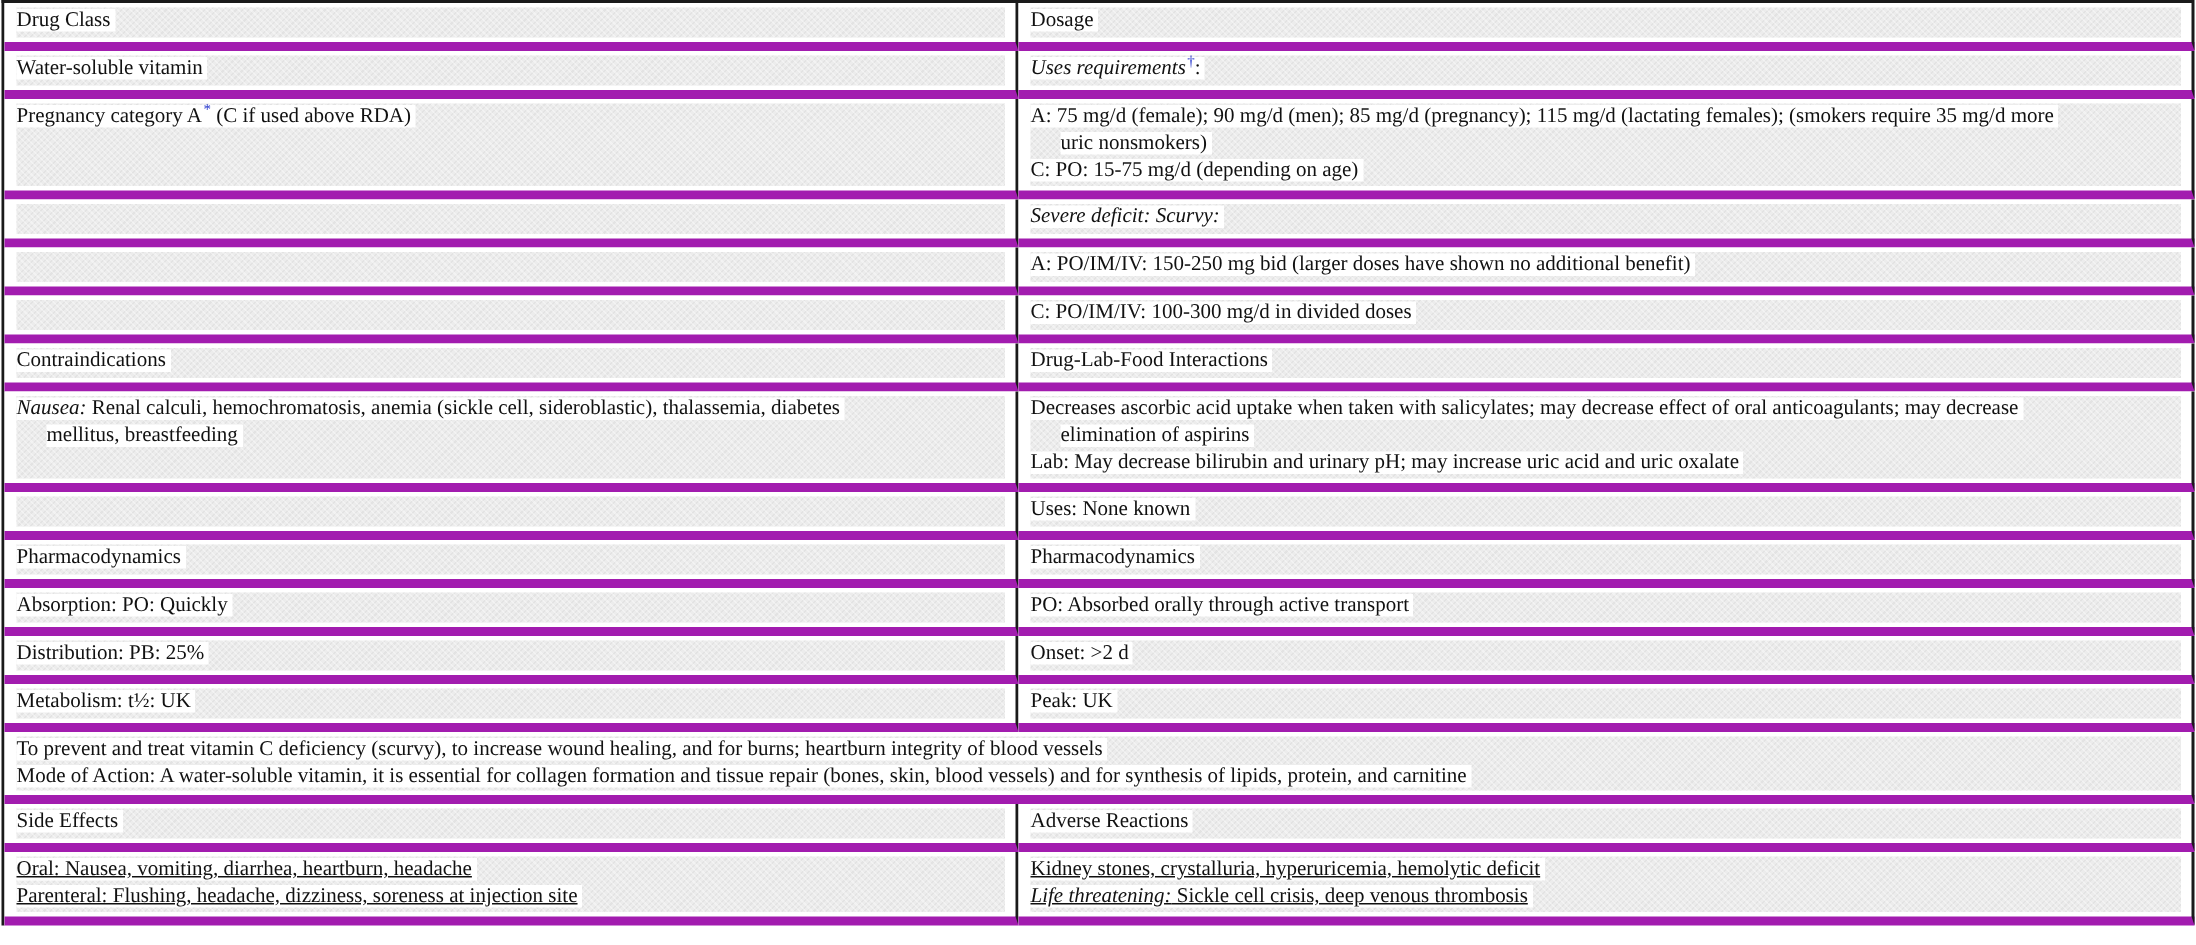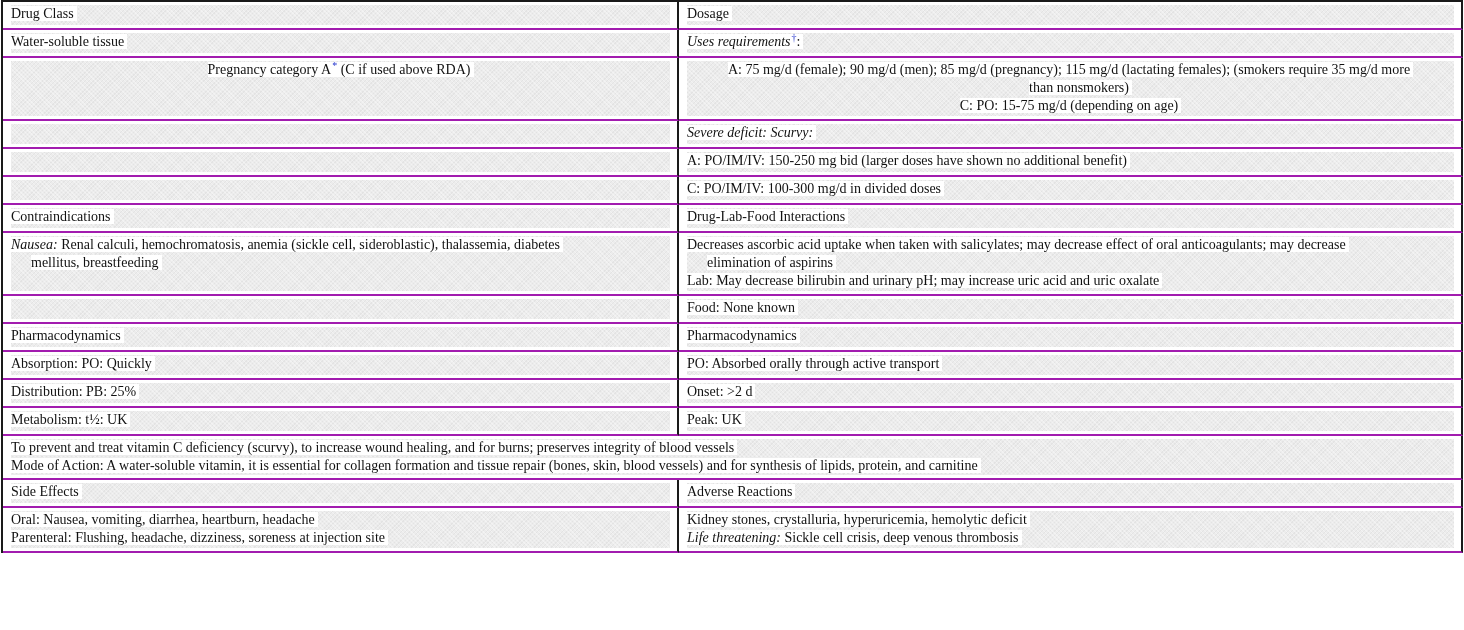--- a/index.html
+++ b/index.html
@@ -21,21 +21,21 @@
       width: 1462px;
       margin: 0 0 0 1px;
       table-layout: fixed;
       border-top: 2px solid #1a1a1a;
       border-left: 2px solid #1a1a1a;
     }
     table.mono col.left { width: 676px; }
     table.mono col.right { width: 784px; }
     table.mono td {
       border-right: 2px solid #1a1a1a;
-      border-bottom: 2px solid #a21caf;
+      border-bottom: 6px solid #a21caf;
       padding: 3px 7px 3px 8px;
       vertical-align: top;
       line-height: 18px;
       background: #ffffff;
       position: relative;
       margin-top: 25px;
     }
     .cell-fill {
       background-color: #ececec;
       background-image:
@@ -58,24 +58,24 @@
     .hang > .txt { padding-left: 0; }
     .i { font-style: italic; }
     sup.mark {
       color: #2233cc;
       font-size: 10px;
       vertical-align: 5px;
       line-height: 0;
       margin-left: 1px;
     }
     .h1 { height: 20px; }
-    .h3 { height: 55px; text-align: center; }
+    .h3 { height: 55px; }
     .h8 { height: 55px; }
     .h16 { height: 36px; }
-    .h18 { height: 37px; }
+    .h18 { height: 37px; text-decoration: underline; }
   </style>
 </head>
 <body>
 
 <table class="mono">
   <colgroup>
       <col class="left">
       <col class="right">
     </colgroup>
 
@@ -89,40 +89,40 @@
     <td>
       <div class="cell-fill h1">
             <span class="line"><span class="txt">Dosage</span></span>
           </div>
     </td>
   </tr>
 
   <tr>
     <td>
       <div class="cell-fill h1">
-            <span class="line"><span class="txt">Water-soluble tissue</span></span>
+            <span class="line"><span class="txt">Water-soluble vitamin</span></span>
           </div>
     </td>
     <td>
       <div class="cell-fill h1">
             <span class="line"><span class="txt"><span class="i">Uses requirements</span><sup class="mark">†</sup><span>:</span></span></span>
           </div>
     </td>
   </tr>
 
   <tr>
     <td>
       <div class="cell-fill h3">
             <span class="line"><span class="txt"><span>Pregnancy category A</span><sup class="mark">*</sup><span> (C if used above RDA)</span></span></span>
           </div>
     </td>
     <td>
       <div class="cell-fill h3">
         <span class="line"><span class="txt">A: 75 mg/d (female); 90 mg/d (men); 85 mg/d (pregnancy); 115 mg/d (lactating females); (smokers require 35 mg/d more</span></span>
-        <span class="line hang"><span class="txt">than nonsmokers)</span></span>
+        <span class="line hang"><span class="txt">uric nonsmokers)</span></span>
         <span class="line"><span class="txt">C: PO: 15-75 mg/d (depending on age)</span></span>
       </div>
     </td>
   </tr>
 
   <tr>
     <td>
           <div class="cell-fill h1"></div>
         </td>
     <td>
@@ -182,21 +182,21 @@
       </div>
     </td>
   </tr>
 
   <tr>
     <td>
           <div class="cell-fill h1"></div>
         </td>
     <td>
       <div class="cell-fill h1">
-            <span class="line"><span class="txt">Food: None known</span></span>
+            <span class="line"><span class="txt">Uses: None known</span></span>
           </div>
     </td>
   </tr>
 
   <tr>
     <td>
       <div class="cell-fill h1">
             <span class="line"><span class="txt">Pharmacodynamics</span></span>
           </div>
     </td>
@@ -241,21 +241,21 @@
       <div class="cell-fill h1">
             <span class="line"><span class="txt">Peak: UK</span></span>
           </div>
     </td>
   </tr>
 
 
   <tr>
     <td colspan="2">
       <div class="cell-fill h16">
-        <span class="line"><span class="txt">To prevent and treat vitamin C deficiency (scurvy), to increase wound healing, and for burns; preserves integrity of blood vessels</span></span>
+        <span class="line"><span class="txt">To prevent and treat vitamin C deficiency (scurvy), to increase wound healing, and for burns; heartburn integrity of blood vessels</span></span>
         <span class="line"><span class="txt">Mode of Action: A water-soluble vitamin, it is essential for collagen formation and tissue repair (bones, skin, blood vessels) and for synthesis of lipids, protein, and carnitine</span></span>
       </div>
     </td>
   </tr>
 
   <tr>
     <td>
       <div class="cell-fill h1">
             <span class="line"><span class="txt">Side Effects</span></span>
           </div>

